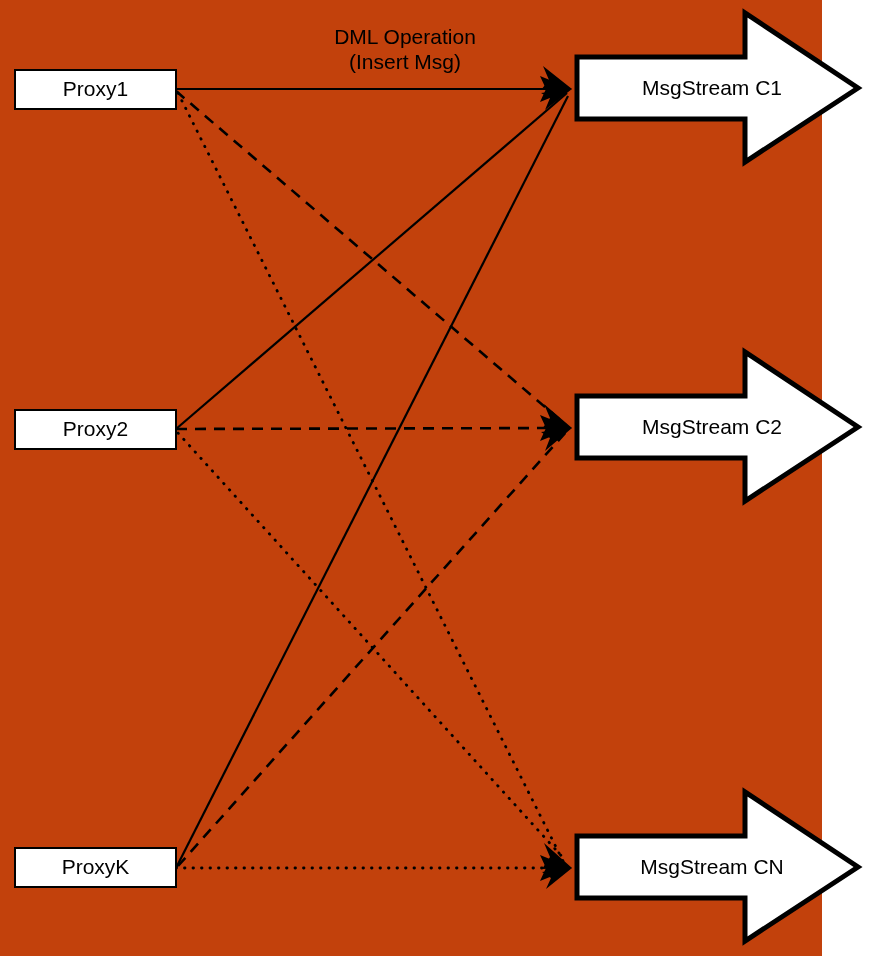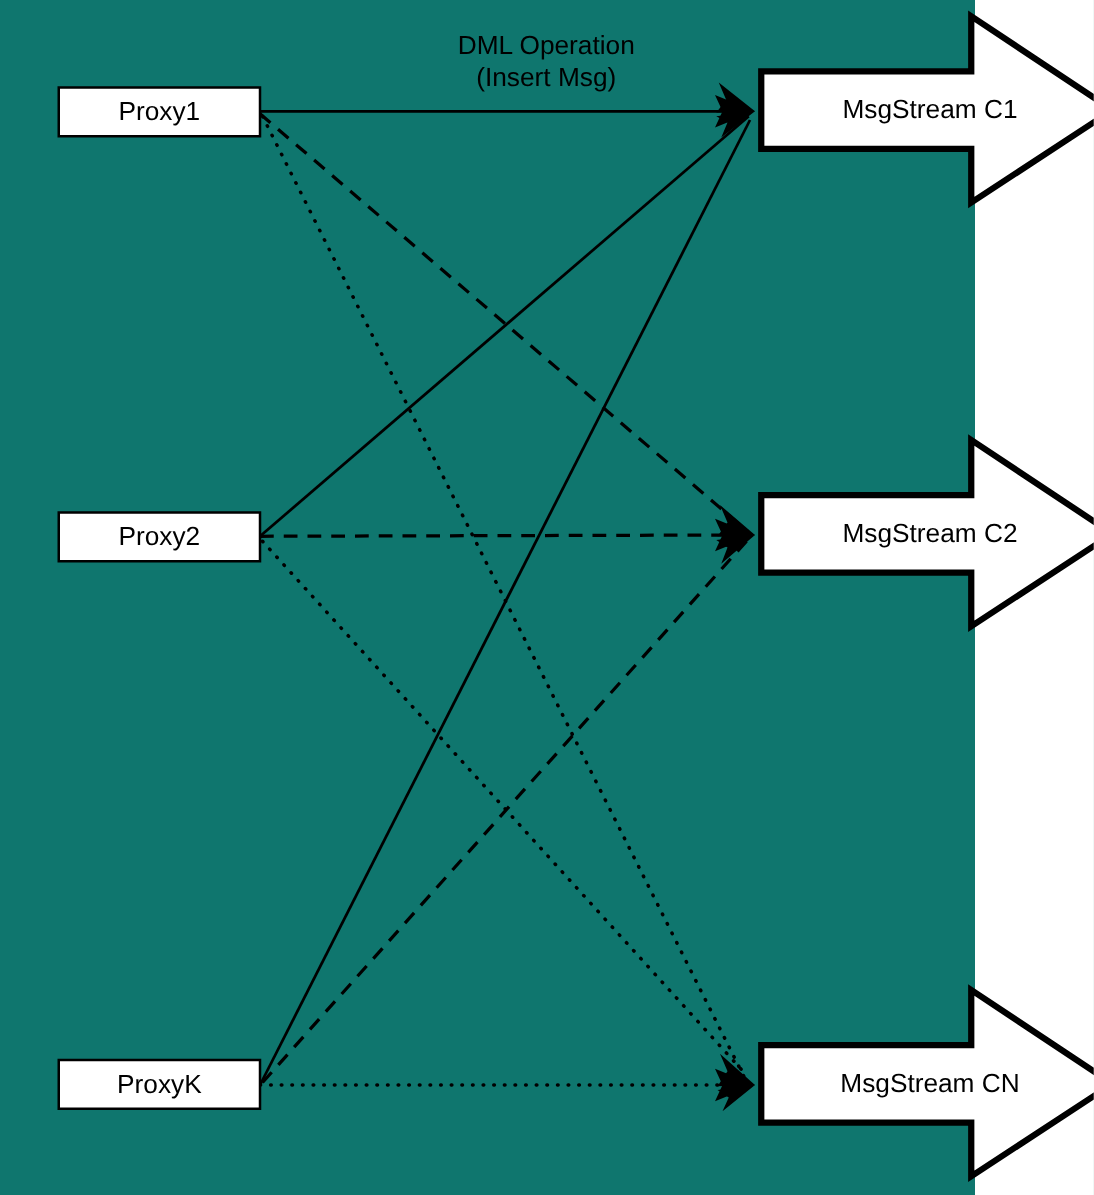--- a/index.html
+++ b/index.html
@@ -8,24 +8,23 @@
     background: #ffffff;
   }
   body {
     width: 875px;
     height: 956px;
     font-family: "Liberation Sans", sans-serif;
     overflow: hidden;
   }
   #diagram-root {
     position: relative;
-    width: 748px;
+    width: 822px;
     height: 956px;
-    background: #0f766e;
-    padding-left: 32px;
+    background: #c2410c;
   }
   svg#diagram-canvas {
     display: block;
     width: 875px;
     height: 956px;
   }
   .node-box-rect {
     fill: #ffffff;
     stroke: #000000;
     stroke-width: 2;

